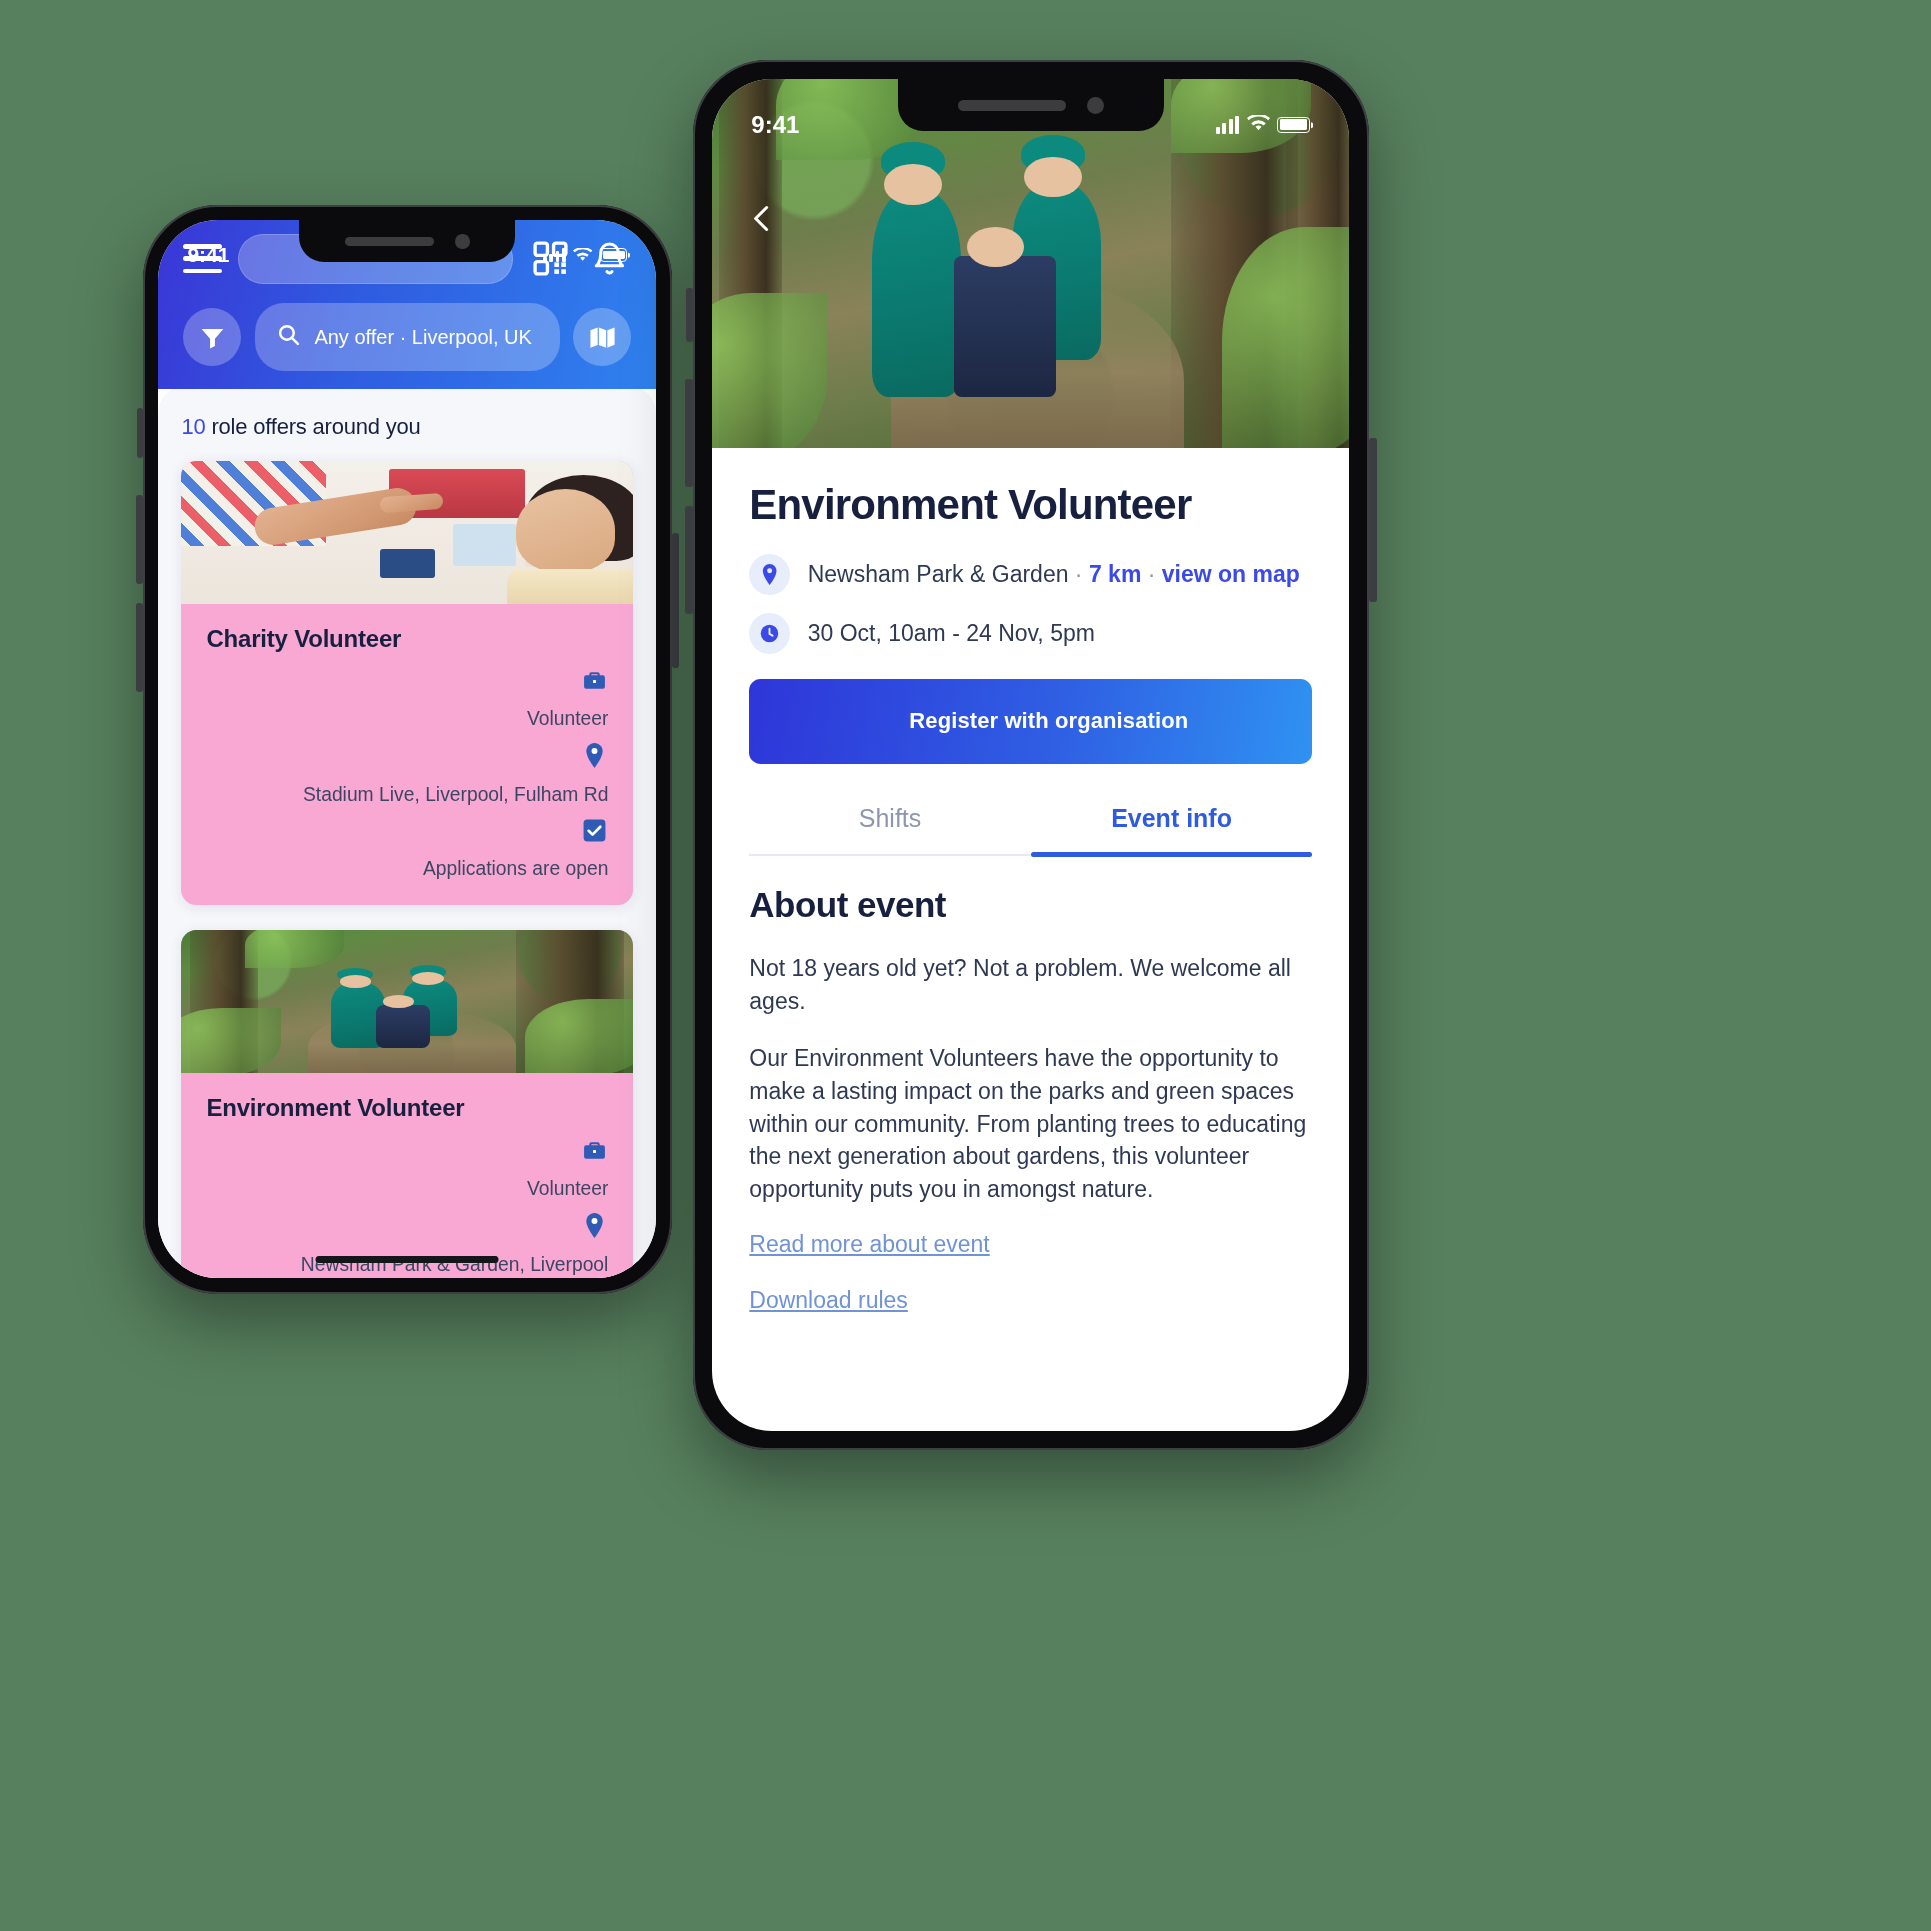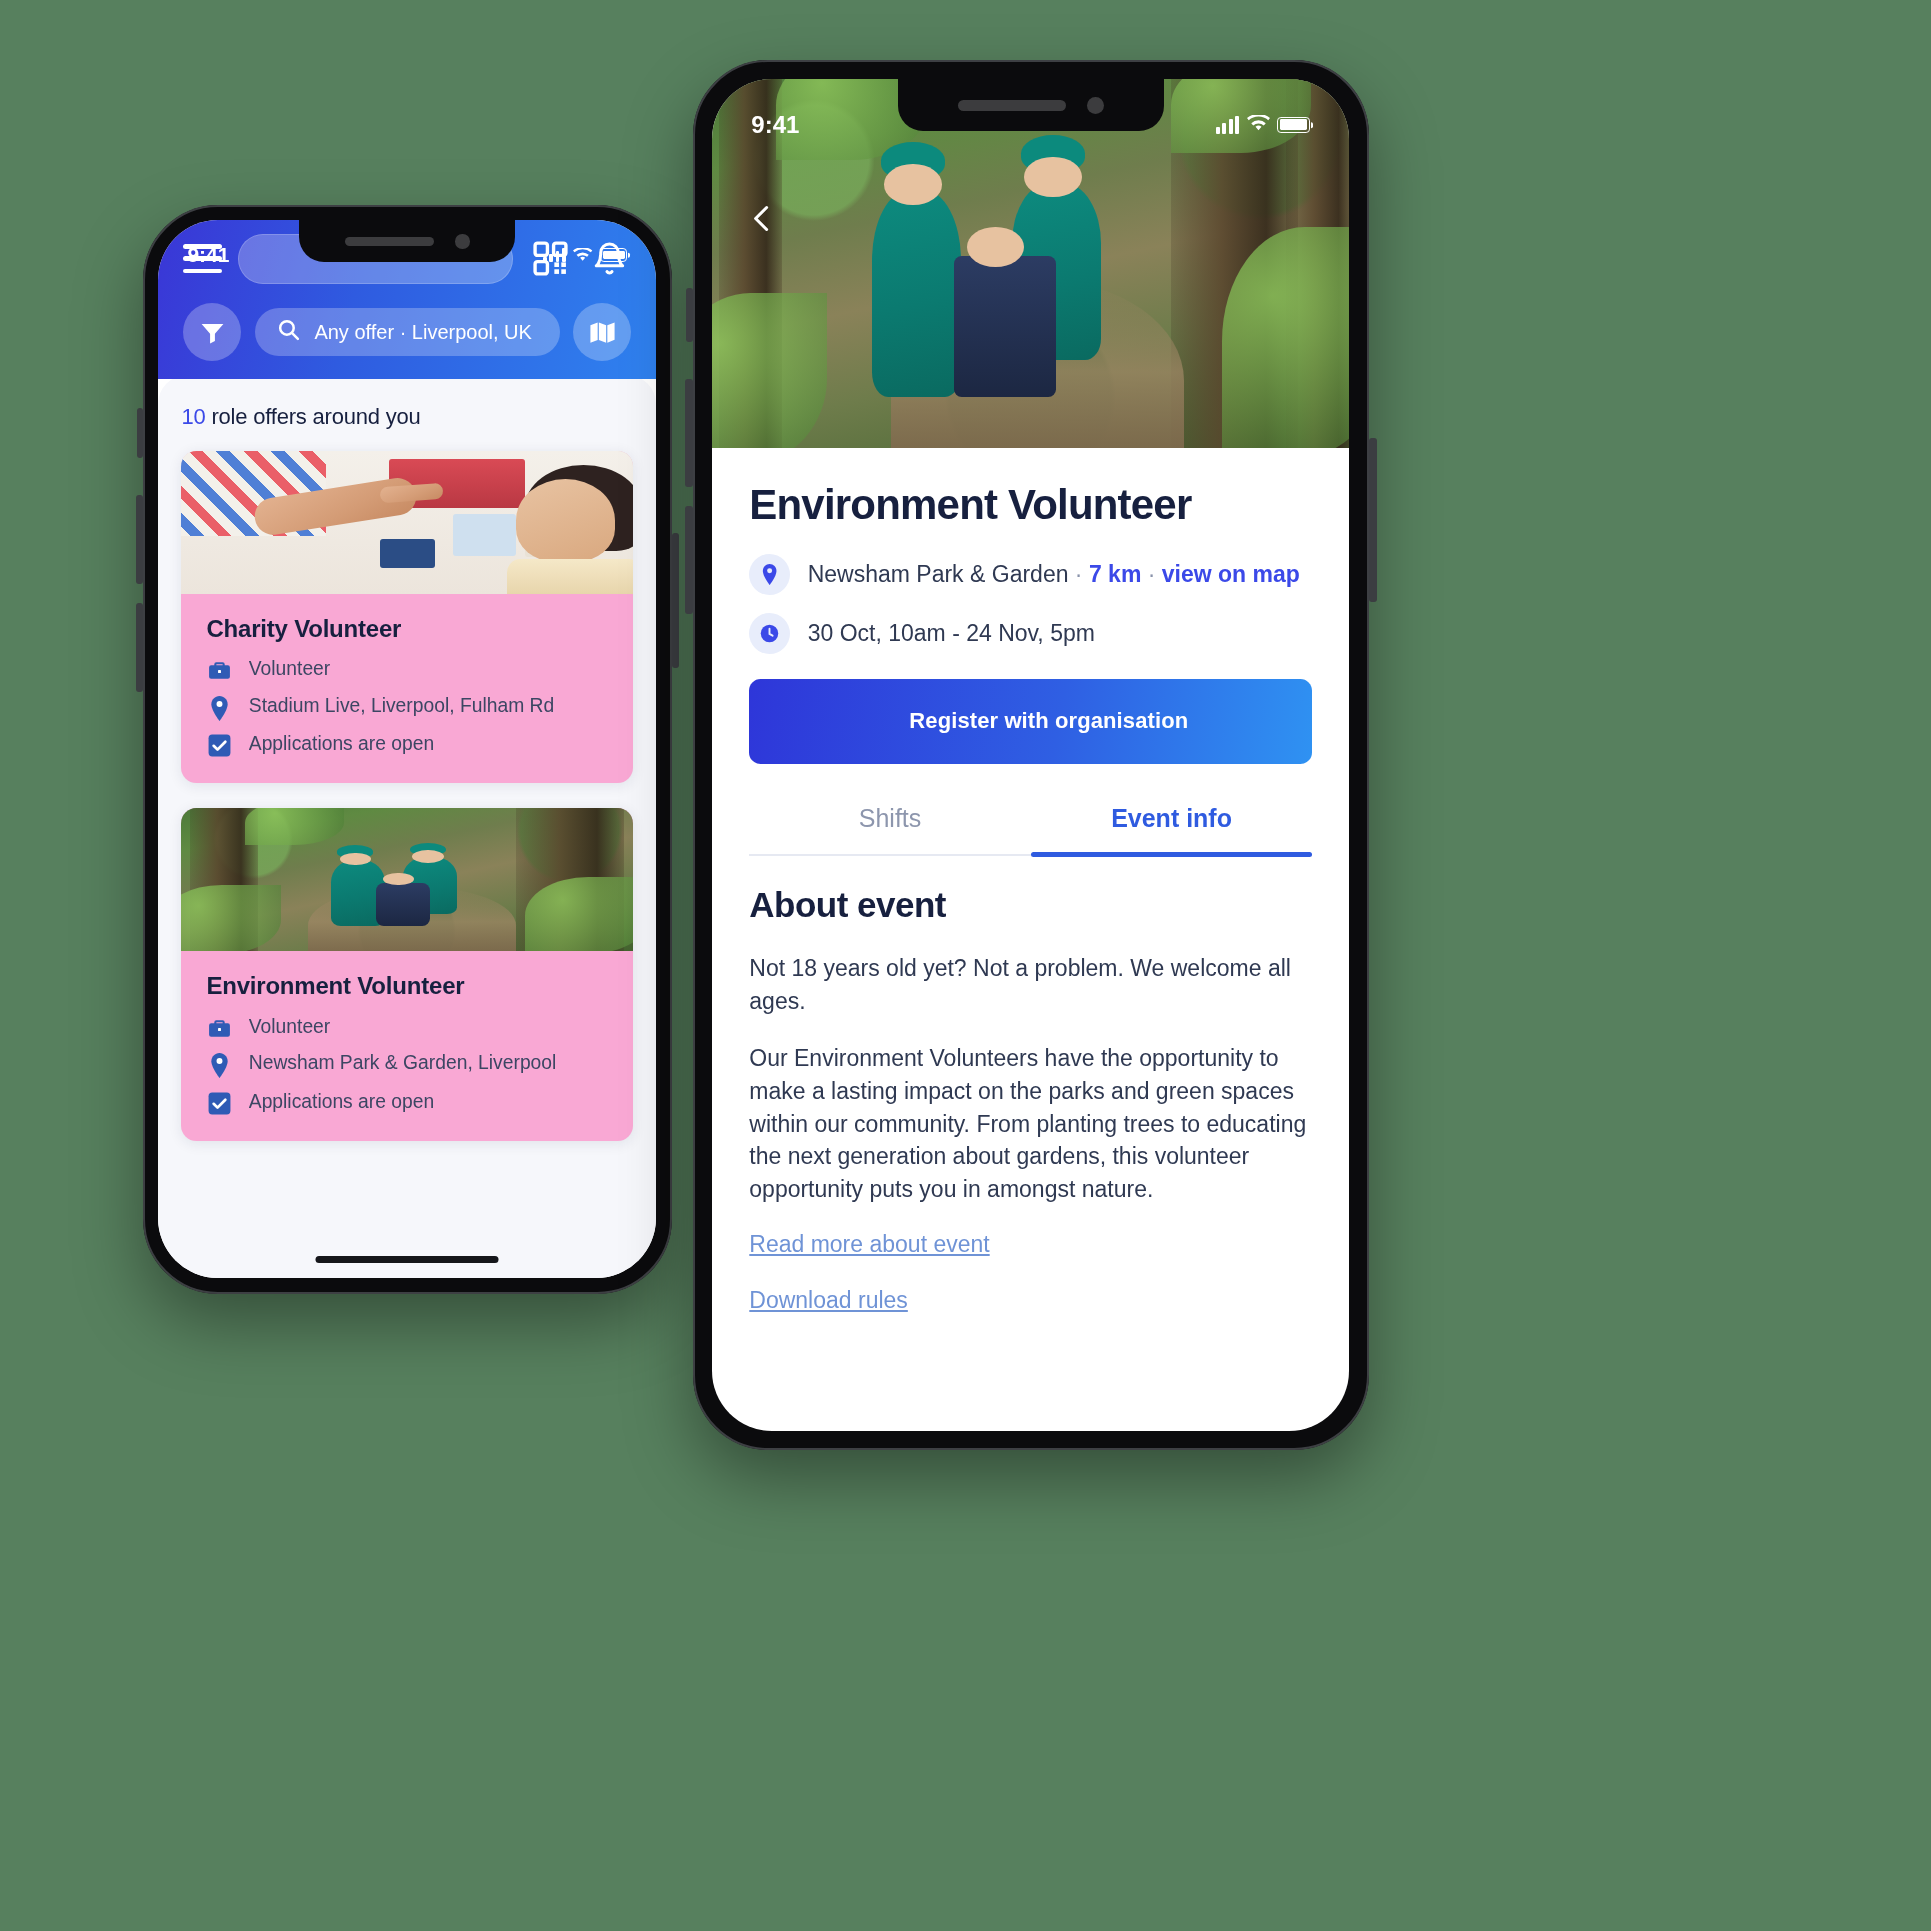--- a/index.html
+++ b/index.html
@@ -91,21 +91,21 @@
   }
   .icbtn { flex:none; width: 44px; height: 44px; display:flex; align-items:center; justify-content:center; cursor:pointer;}
 
   .l-searchrow { display:flex; align-items:center; gap: 13.5px; padding: 19.3px 25px 0 25px; }
   .filter-btn {
     width: 58px; height: 58px; border-radius: 50%;
     background: rgba(255,255,255,.26);
     display:flex; align-items:center; justify-content:center; flex:none; cursor:pointer;
   }
   .search-pill {
-    flex: 1; height: 48px; border-radius: 29px;
+    flex: 1; height: 68px; border-radius: 29px;
     background: rgba(255,255,255,.25);
     display:flex; align-items:center; gap: 13.5px;
     padding: 0 21px;
     color:#fff; font-size: 20px;
     overflow:hidden; white-space:nowrap;
   }
   .map-btn {
     width: 58px; height: 58px; border-radius: 50%;
     background: rgba(255,255,255,.26);
     display:flex; align-items:center; justify-content:center; flex:none; cursor:pointer;
@@ -122,21 +122,21 @@
   .l-heading .num { color:#3b49e8; }
 
   .offer-card {
     background:#f9a8d4; border-radius: 15.4px; overflow:hidden;
     box-shadow: 0 2.9px 13.5px rgba(23,32,63,.09);
     margin-bottom: 25px;
   }
   .offer-photo { height: 143px; width:100%; position:relative; overflow:hidden; }
   .offer-info { padding: 21px 25px 25px 25px; }
   .offer-title { font-size: 24px; font-weight: 700; color:#17203f; margin-bottom: 15.4px; letter-spacing: -0.2px;}
-  .meta-row { display:flex; align-items:flex-start; gap: 15.4px; margin-top: 11.6px; }
+  .meta-row { display:flex; align-items:flex-end; gap: 15.4px; margin-top: 11.6px; flex-direction: column; }
   .meta-row .mi { width: 27px; display:flex; align-items:center; justify-content:center; flex:none; }
   .meta-row .mt { font-size: 19.3px; color:#3c4663; white-space:nowrap; overflow:hidden; text-overflow:ellipsis;}
 
   .home-ind { position:absolute; bottom: 15.4px; left: 50%; transform: translateX(-50%); width: 183px; height: 6.8px; background:#15161a; border-radius:3.9px; z-index:30;}
 
   
   #phoneRight { left: 693px; top: 60px; width: 676px; height: 1390px; }
   #screenRight { left: 19.3px; top: 19.3px; width: 637px; height: 1352px; border-radius: 60px; }
 
   .r-hero { position: relative; height: 369px; overflow:hidden; }

